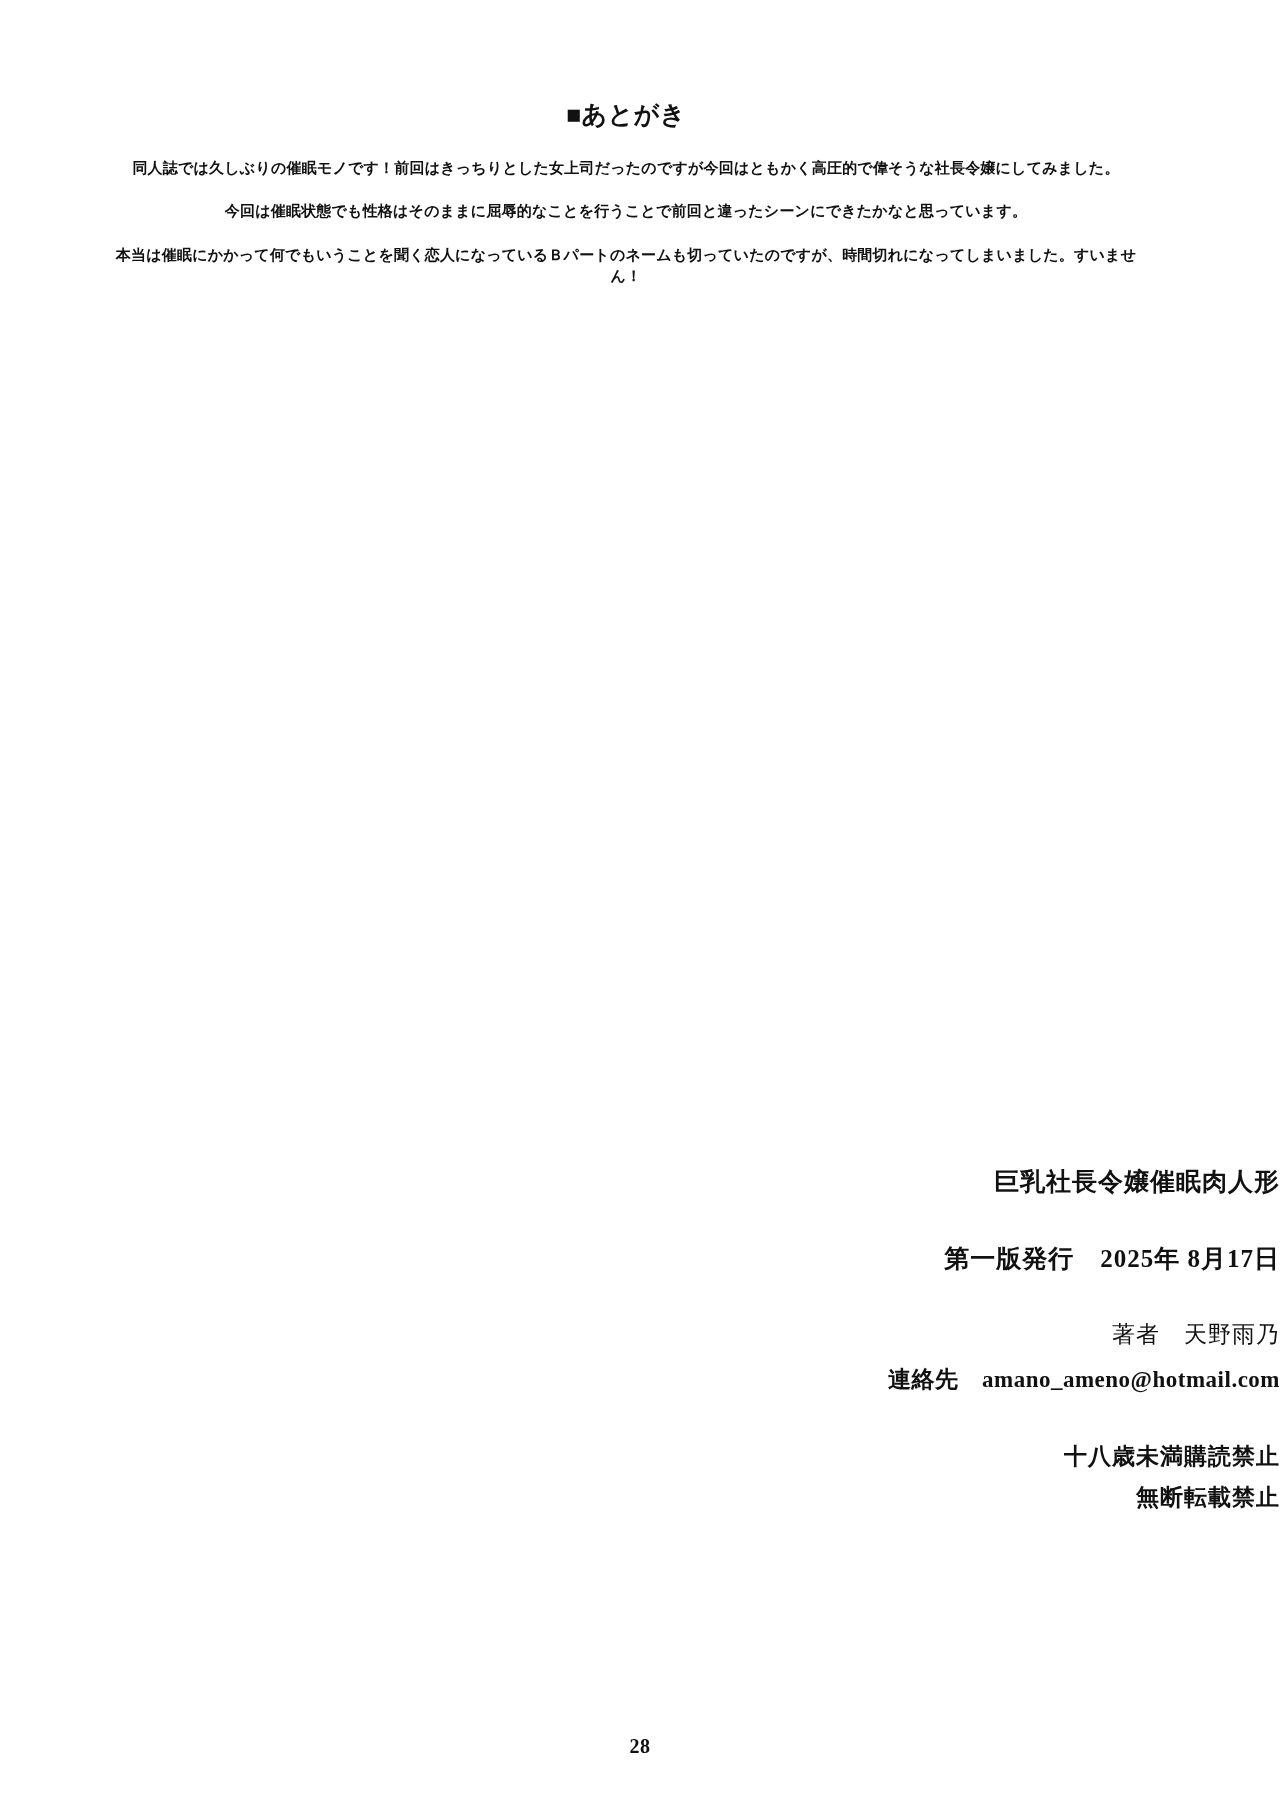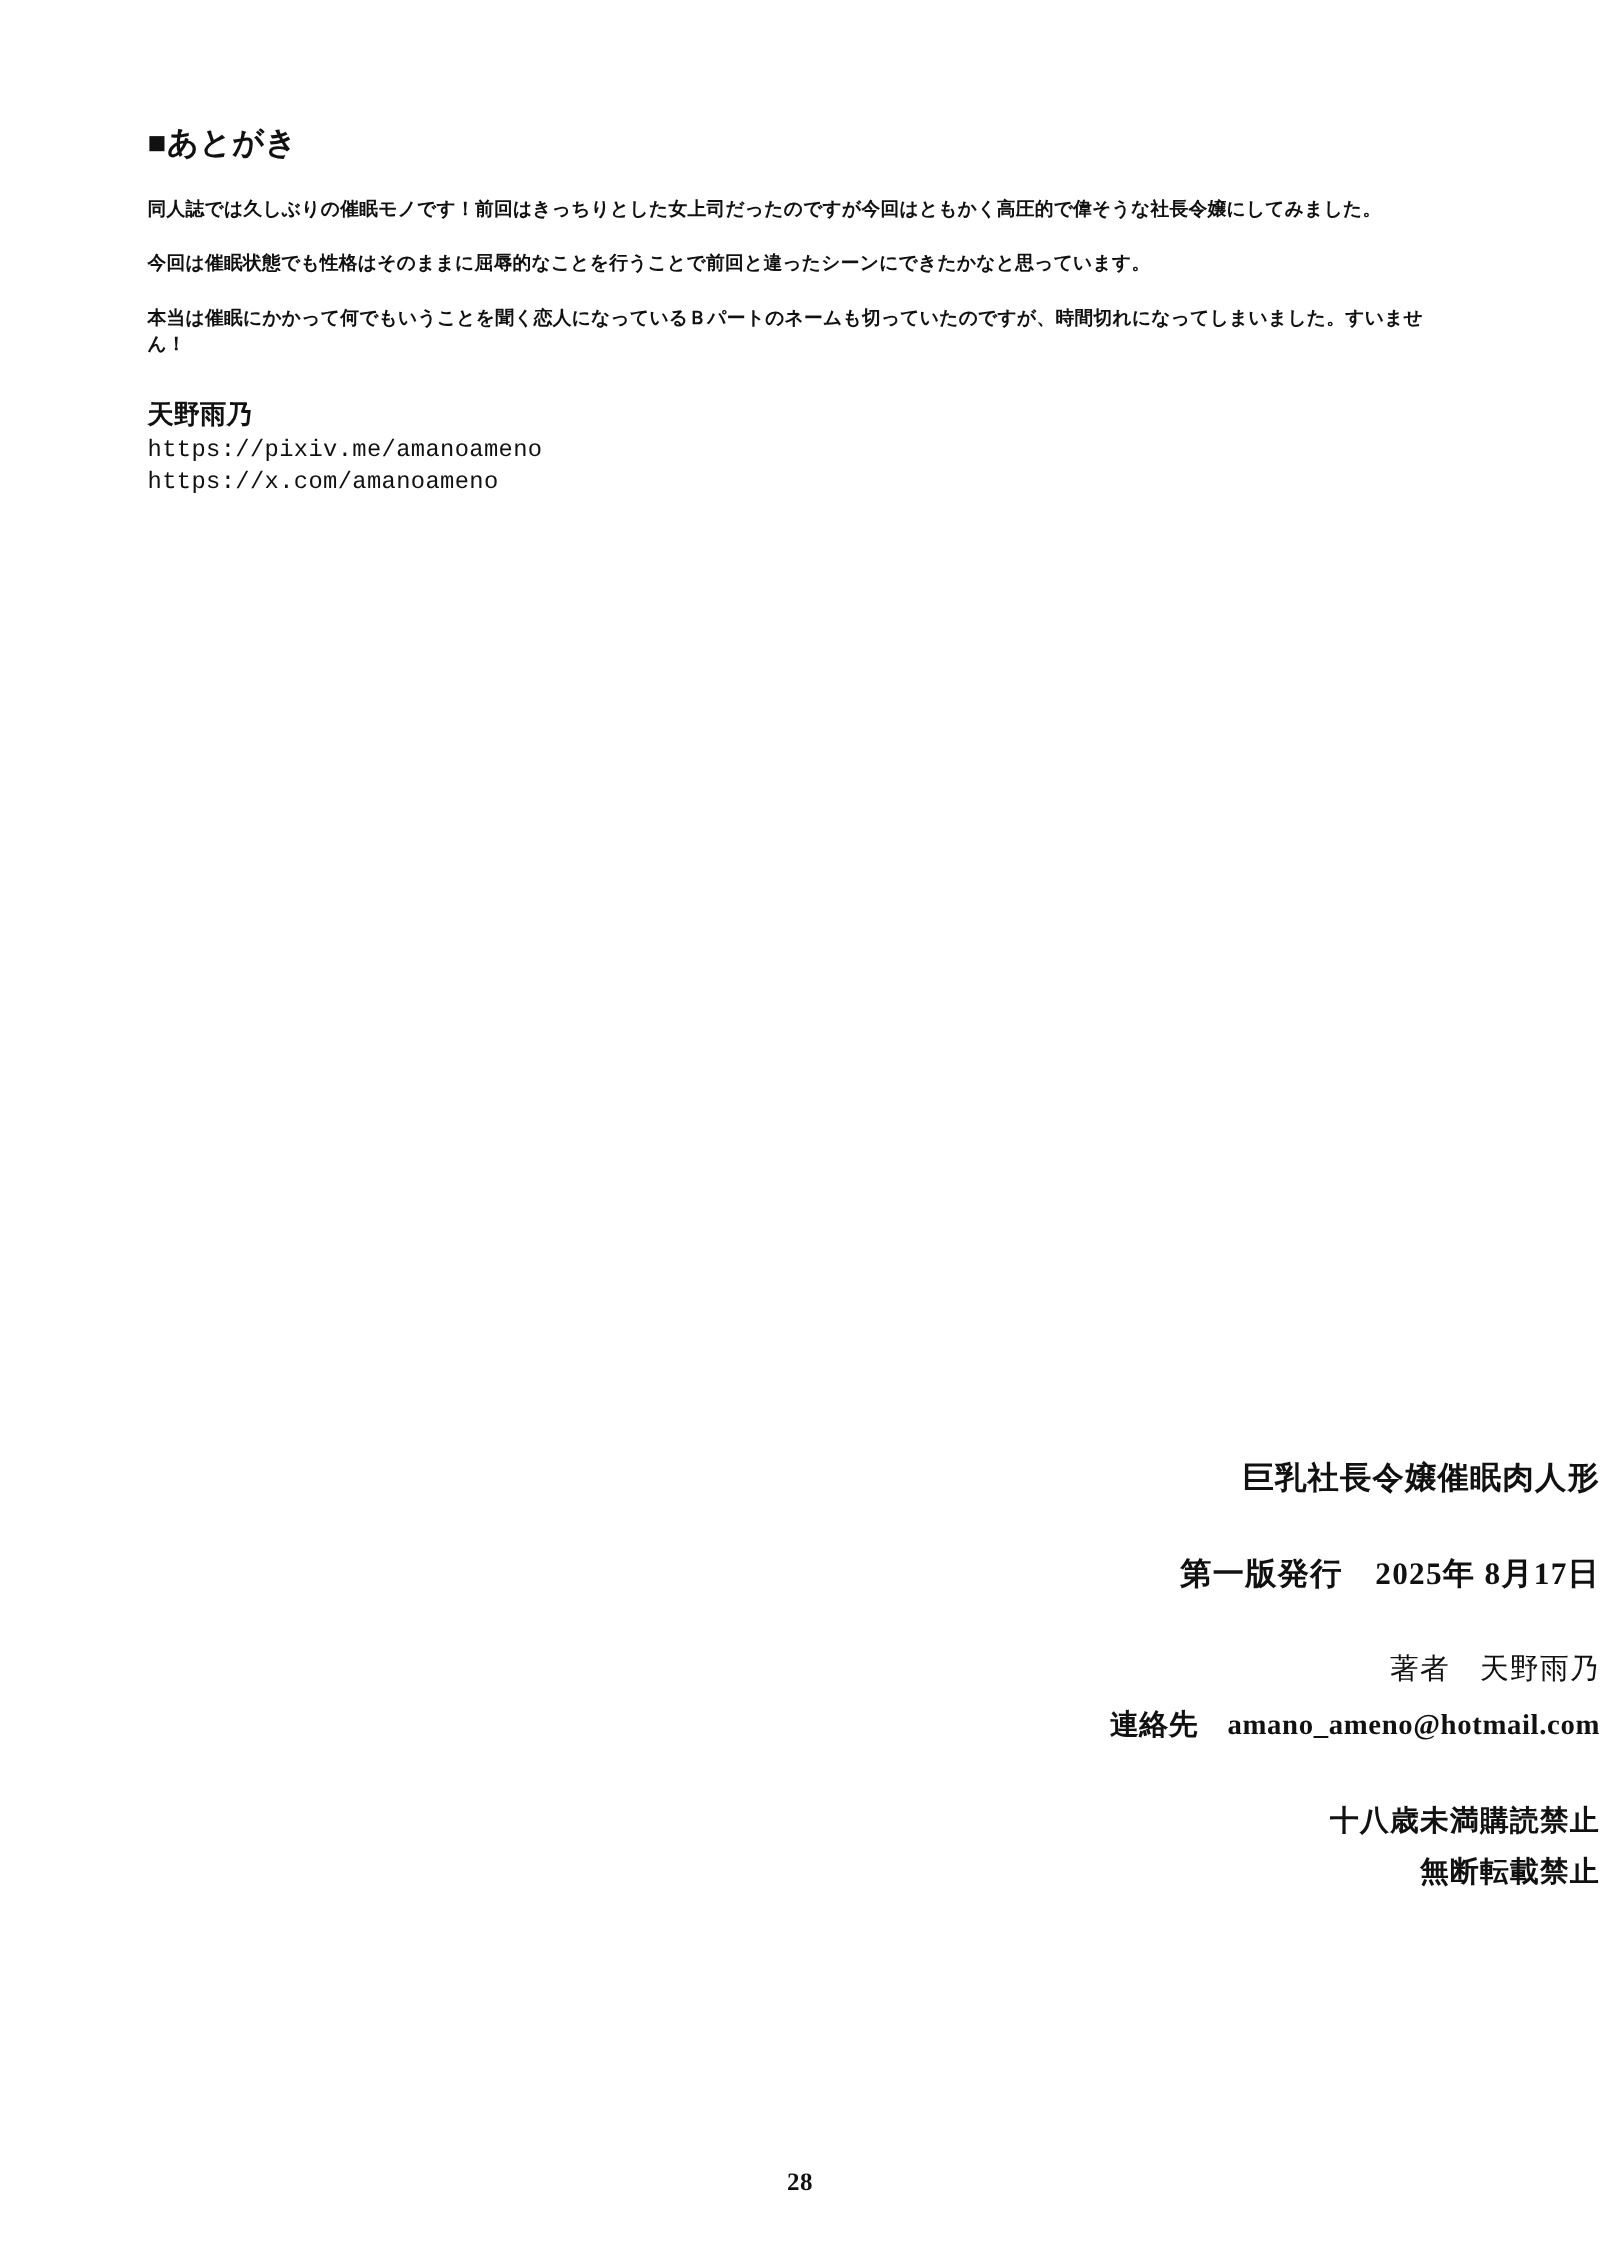--- a/index.html
+++ b/index.html
@@ -18,23 +18,24 @@
   .page {
     position: absolute;
     left: 0; top: 0;
     width: 1280px;
     height: 1804px;
   }
 
   
   .afterword {
     position: absolute;
-    left: 118px;
+    left: 101px;
     top: 100px;
     width: 1050px;
+    text-align: center;
   }
   .afterword-heading {
     font-size: 25px;
     font-weight: bold;
     letter-spacing: 0.5px;
     margin: 0 0 28px 0;
     line-height: 1.2;
   }
   .para {
     font-size: 15px;
@@ -140,25 +141,20 @@
 
   <section class="afterword">
 
     <h1 class="afterword-heading">■あとがき</h1>
 
     <p class="para">同人誌では久しぶりの催眠モノです！前回はきっちりとした女上司だったのですが今回はともかく高圧的で偉そうな社長令嬢にしてみました。</p>
     <p class="para">今回は催眠状態でも性格はそのままに屈辱的なことを行うことで前回と違ったシーンにできたかなと思っています。</p>
     <p class="para">本当は催眠にかかって何でもいうことを聞く恋人になっているＢパートのネームも切っていたのですが、時間切れになってしまいました。すいません！</p>
 
 
-    <div class="sig">
-      <p class="sig-name">天野雨乃</p>
-      <a class="sig-link" href="#">https://pixiv.me/amanoameno</a>
-      <a class="sig-link" href="#">https://x.com/amanoameno</a>
-    </div>
 
   </section>
 
   <section class="colophon">
     <p class="colophon-title">巨乳社長令嬢催眠肉人形</p>
     <p class="colophon-edition">第一版発行　2025年 8月17日</p>
     <p class="colophon-author">著者　天野雨乃</p>
     <p class="colophon-contact">連絡先　amano_ameno@hotmail.com</p>
     <p class="colophon-warn1">十八歳未満購読禁止</p>
     <p class="colophon-warn2">無断転載禁止</p>

